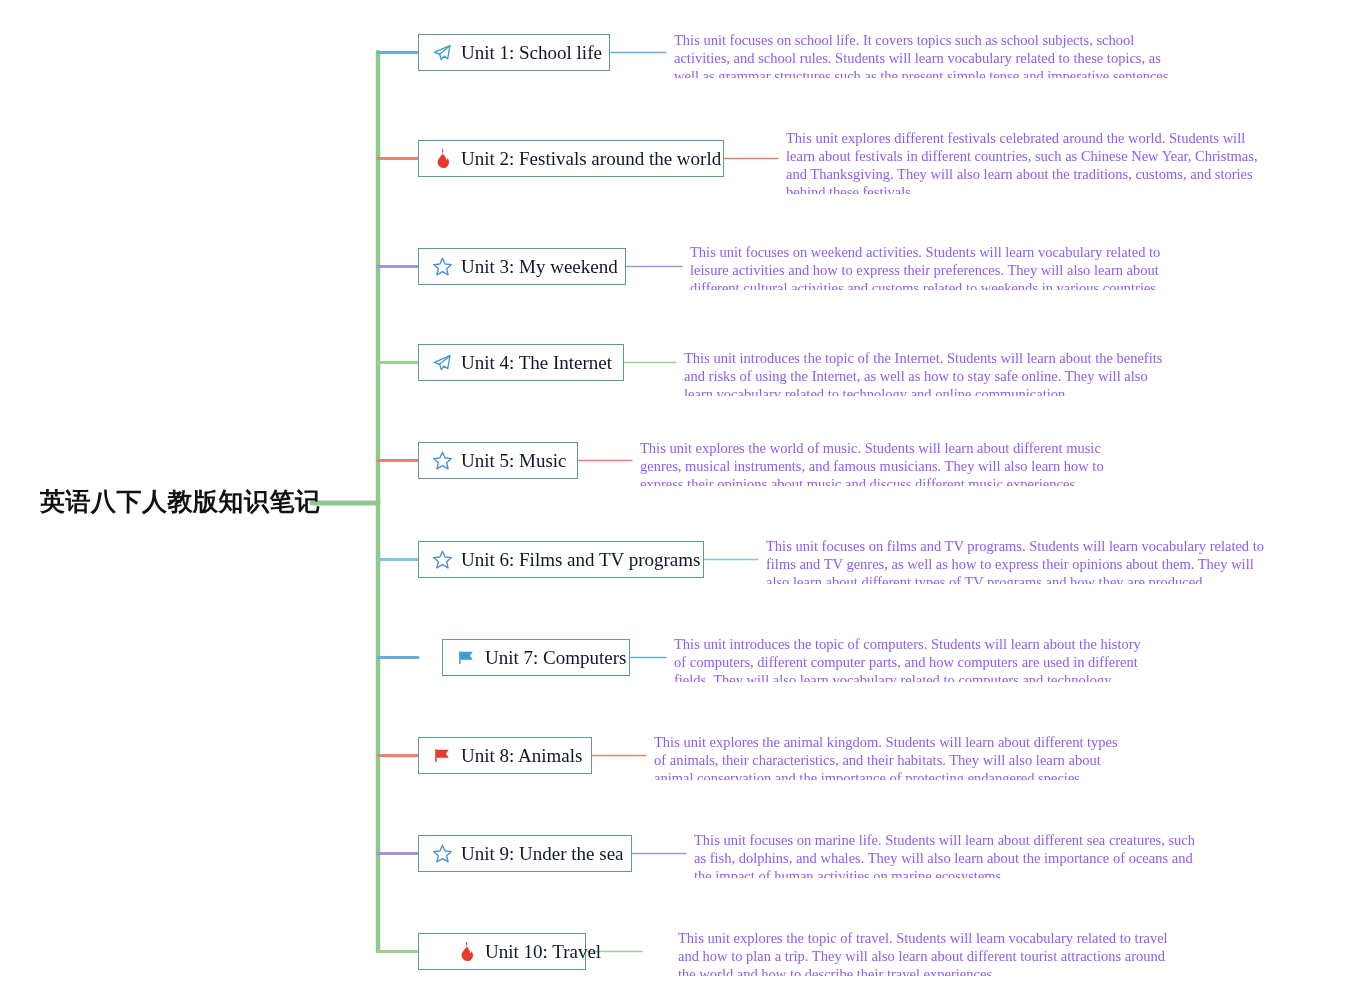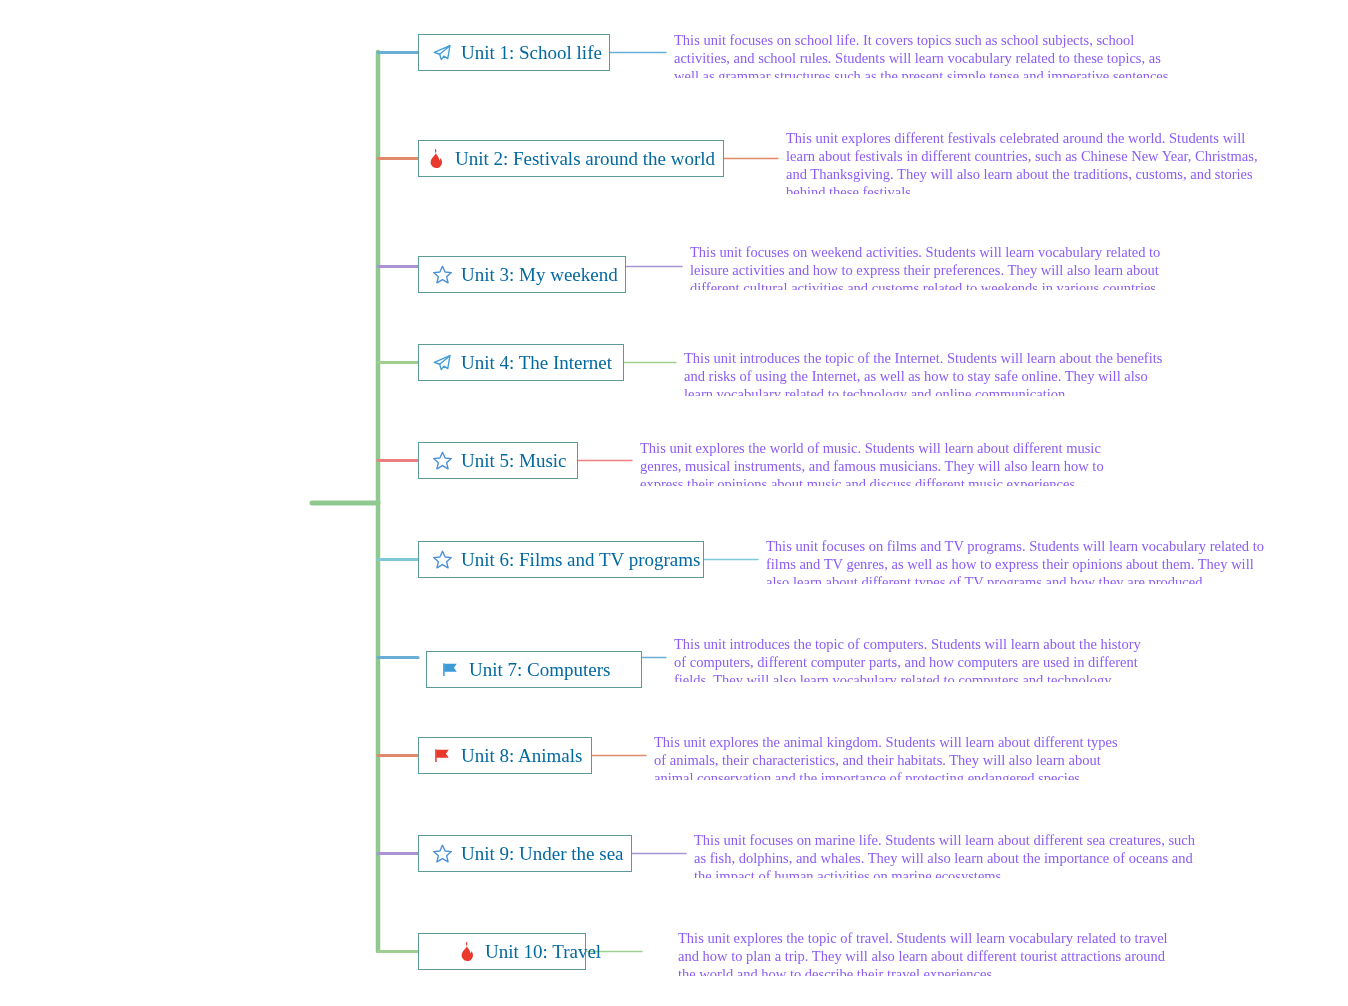--- a/index.html
+++ b/index.html
@@ -40,21 +40,21 @@
   .unit-icon{
     width:22px;height:22px;
     margin-right:8px;
     display:flex;align-items:center;justify-content:center;
     flex:0 0 auto;
   }
   .unit-icon svg{display:block;}
   .unit-label{
     font-family:"Liberation Serif", serif;
     font-size:19px;
-    color:#0369a1;
+    color:#0f172a;
     line-height:1;
   }
 
   
   .desc{
     position:absolute;
     font-family:"Liberation Serif", serif;
     font-size:14.5px;
     line-height:18px;
     color:#8b5cf6;
@@ -89,40 +89,43 @@
         <path d="M 610 657.5 H 666" stroke="#6aaed6" stroke-width="1.3" fill="none" stroke-linecap="round"></path>
         <path d="M 378 755.5 H 418" stroke="#e08a6b" stroke-width="3.2" fill="none" stroke-linecap="round"></path>
         <path d="M 592 755.5 H 646" stroke="#e08a6b" stroke-width="1.3" fill="none" stroke-linecap="round"></path>
         <path d="M 378 853.5 H 418" stroke="#a894d4" stroke-width="3.2" fill="none" stroke-linecap="round"></path>
         <path d="M 632 853.5 H 686" stroke="#a894d4" stroke-width="1.3" fill="none" stroke-linecap="round"></path>
         <path d="M 378 951.5 H 418" stroke="#9ecf8f" stroke-width="3.2" fill="none" stroke-linecap="round"></path>
         <path d="M 586 951.5 H 642" stroke="#9ecf8f" stroke-width="1.3" fill="none" stroke-linecap="round"></path>
       </g>
   </svg>
 
+  <div class="root-node">
+    <span>英语八下人教版知识笔记</span>
+  </div>
 
   <div id="nodes-container">
       <div class="unit-node" style="left: 418px; top: 34px; width: 192px; border-color: rgb(92, 154, 151);">
         <span class="unit-icon">
           <svg width="20" height="20" viewBox="0 0 24 24" fill="none" stroke="#3d9bd8" stroke-width="1.6" stroke-linejoin="round" stroke-linecap="round">
             <path d="M21.5 3.2 2.8 11.3l6.4 2.2 1.9 6.4 3.2-4.2 4.6 3.1z"></path>
             <path d="M21.5 3.2 9.2 13.5"></path>
           </svg>
         </span>
         <span class="unit-label">Unit 1: School life</span>
       </div>
-      <div class="unit-node" style="left: 418px; top: 140px; width: 306px; border-color: rgb(92, 154, 151); justify-content: center;">
+      <div class="unit-node" style="left: 418px; top: 140px; width: 306px; border-color: rgb(92, 154, 151);">
         <span class="unit-icon">
           <svg width="19" height="21" viewBox="0 0 24 26" fill="#e8392c">
             <path d="M12.4 0.8c1.3 3.2 0.4 5.5-1.1 7.6-1.6 2.2-3.9 4.2-5 6.9-1.3 3.2-0.1 6.9 3 8.8 1.1 0.7 2.4 1 3.7 1 1.4 0 2.9-0.4 4.1-1.2 3-2 4-5.9 2.4-9.2-0.4-0.8-0.9-1.5-1.4-2.2 0.1 1.2-0.2 2.3-1 3-0.4-2.4-1.4-4.6-3-6.6-1.4-1.7-2.6-3.5-2.7-6-0.1-0.9 0-1.5 1-2.1z"></path>
           </svg>
         </span>
         <span class="unit-label">Unit 2: Festivals around the world</span>
       </div>
-      <div class="unit-node" style="left: 418px; top: 248px; width: 208px; border-color: rgb(92, 154, 151); margin-top: 8px;">
+      <div class="unit-node" style="left: 418px; top: 248px; width: 208px; border-color: rgb(92, 154, 151);">
         <span class="unit-icon">
           <svg width="21" height="21" viewBox="0 0 24 24" fill="none" stroke="#4a90d9" stroke-width="1.6" stroke-linejoin="round">
             <path d="M12 2.6 15 9.2l7.1.6-5.4 4.7 1.7 7L12 17.8 5.6 21.5l1.7-7L1.9 9.8 9 9.2z"></path>
           </svg>
         </span>
         <span class="unit-label">Unit 3: My weekend</span>
       </div>
       <div class="unit-node" style="left: 418px; top: 344px; width: 206px; border-color: rgb(92, 154, 151);">
         <span class="unit-icon">
           <svg width="20" height="20" viewBox="0 0 24 24" fill="none" stroke="#3d9bd8" stroke-width="1.6" stroke-linejoin="round" stroke-linecap="round">
@@ -141,21 +144,21 @@
         <span class="unit-label">Unit 5: Music</span>
       </div>
       <div class="unit-node" style="left: 418px; top: 541px; width: 286px; border-color: rgb(92, 154, 151);">
         <span class="unit-icon">
           <svg width="21" height="21" viewBox="0 0 24 24" fill="none" stroke="#4a90d9" stroke-width="1.6" stroke-linejoin="round">
             <path d="M12 2.6 15 9.2l7.1.6-5.4 4.7 1.7 7L12 17.8 5.6 21.5l1.7-7L1.9 9.8 9 9.2z"></path>
           </svg>
         </span>
         <span class="unit-label">Unit 6: Films and TV programs</span>
       </div>
-      <div class="unit-node" style="left: 426px; top: 639px; width: 216px; border-color: rgb(92, 154, 151); margin-top: 12px;">
+      <div class="unit-node" style="left: 442px; top: 639px; width: 188px; border-color: rgb(92, 154, 151);">
         <span class="unit-icon">
           <svg width="21" height="20" viewBox="0 0 24 24" fill="#3d9bd8">
             <path d="M4.5 4.5h15l-3.4 4.8 3.4 4.9h-15z"></path>
             <rect x="3.2" y="4.0" width="1.8" height="15.2" rx="0.4"></rect>
           </svg>
         </span>
         <span class="unit-label">Unit 7: Computers</span>
       </div>
       <div class="unit-node" style="left: 418px; top: 737px; width: 174px; border-color: rgb(92, 154, 151);">
         <span class="unit-icon">

